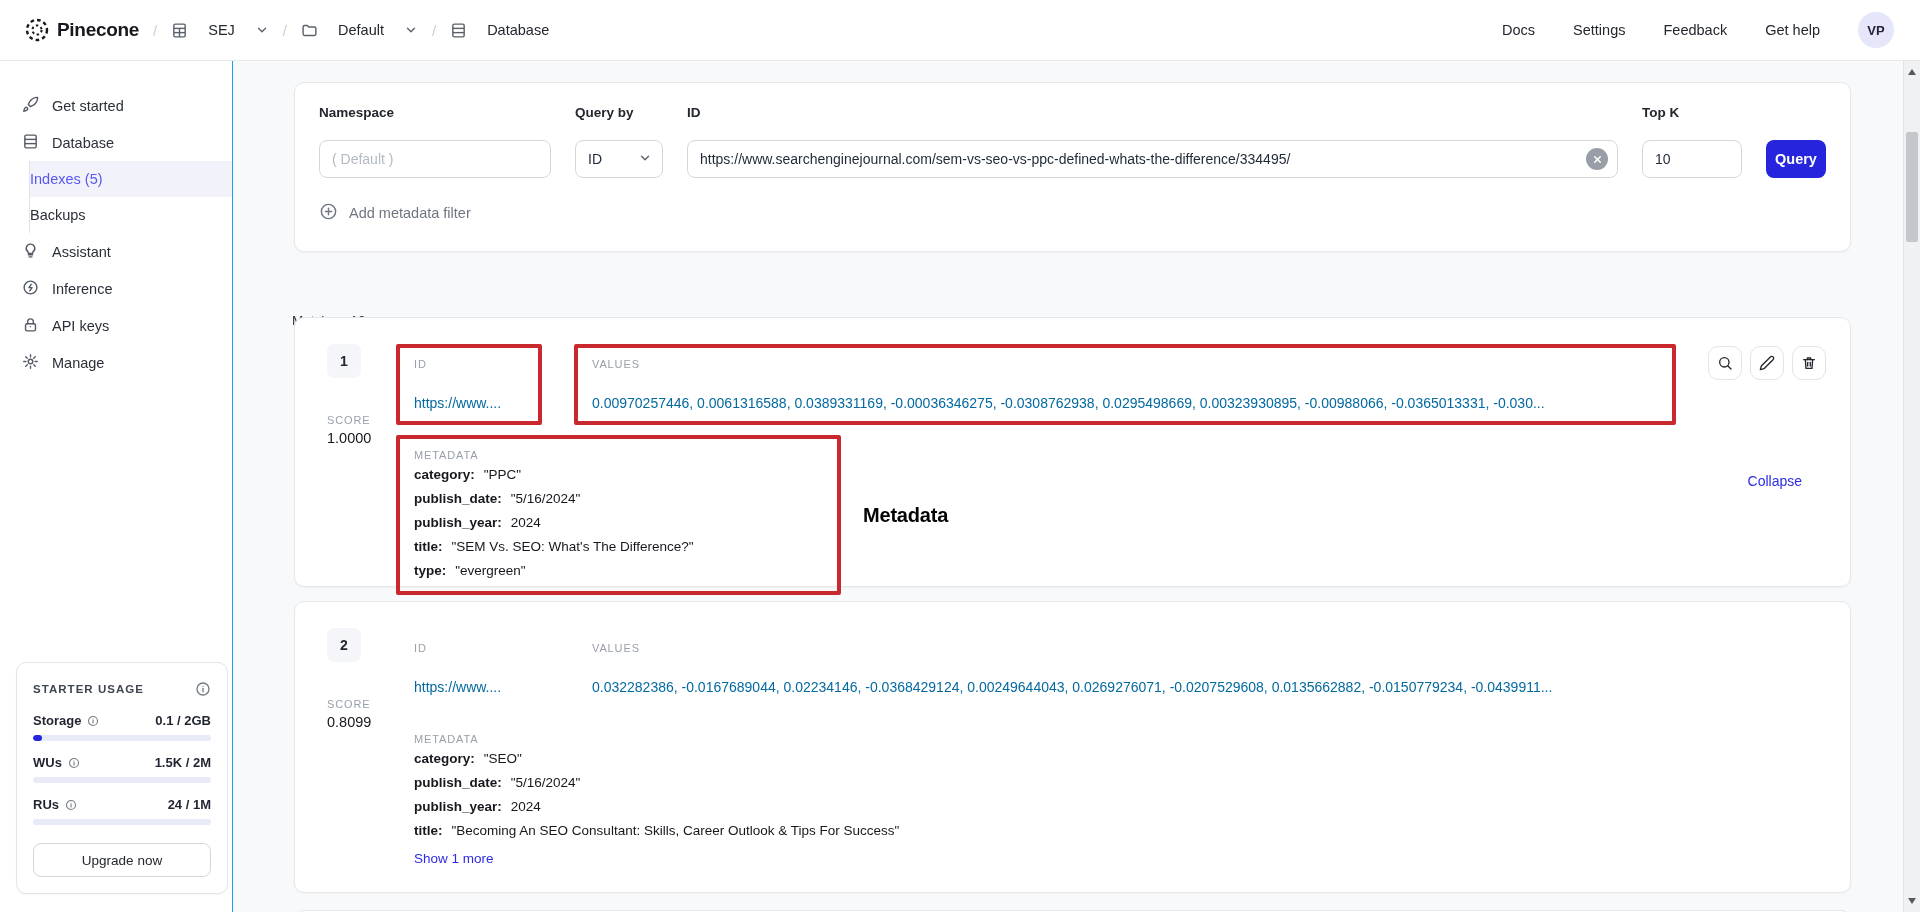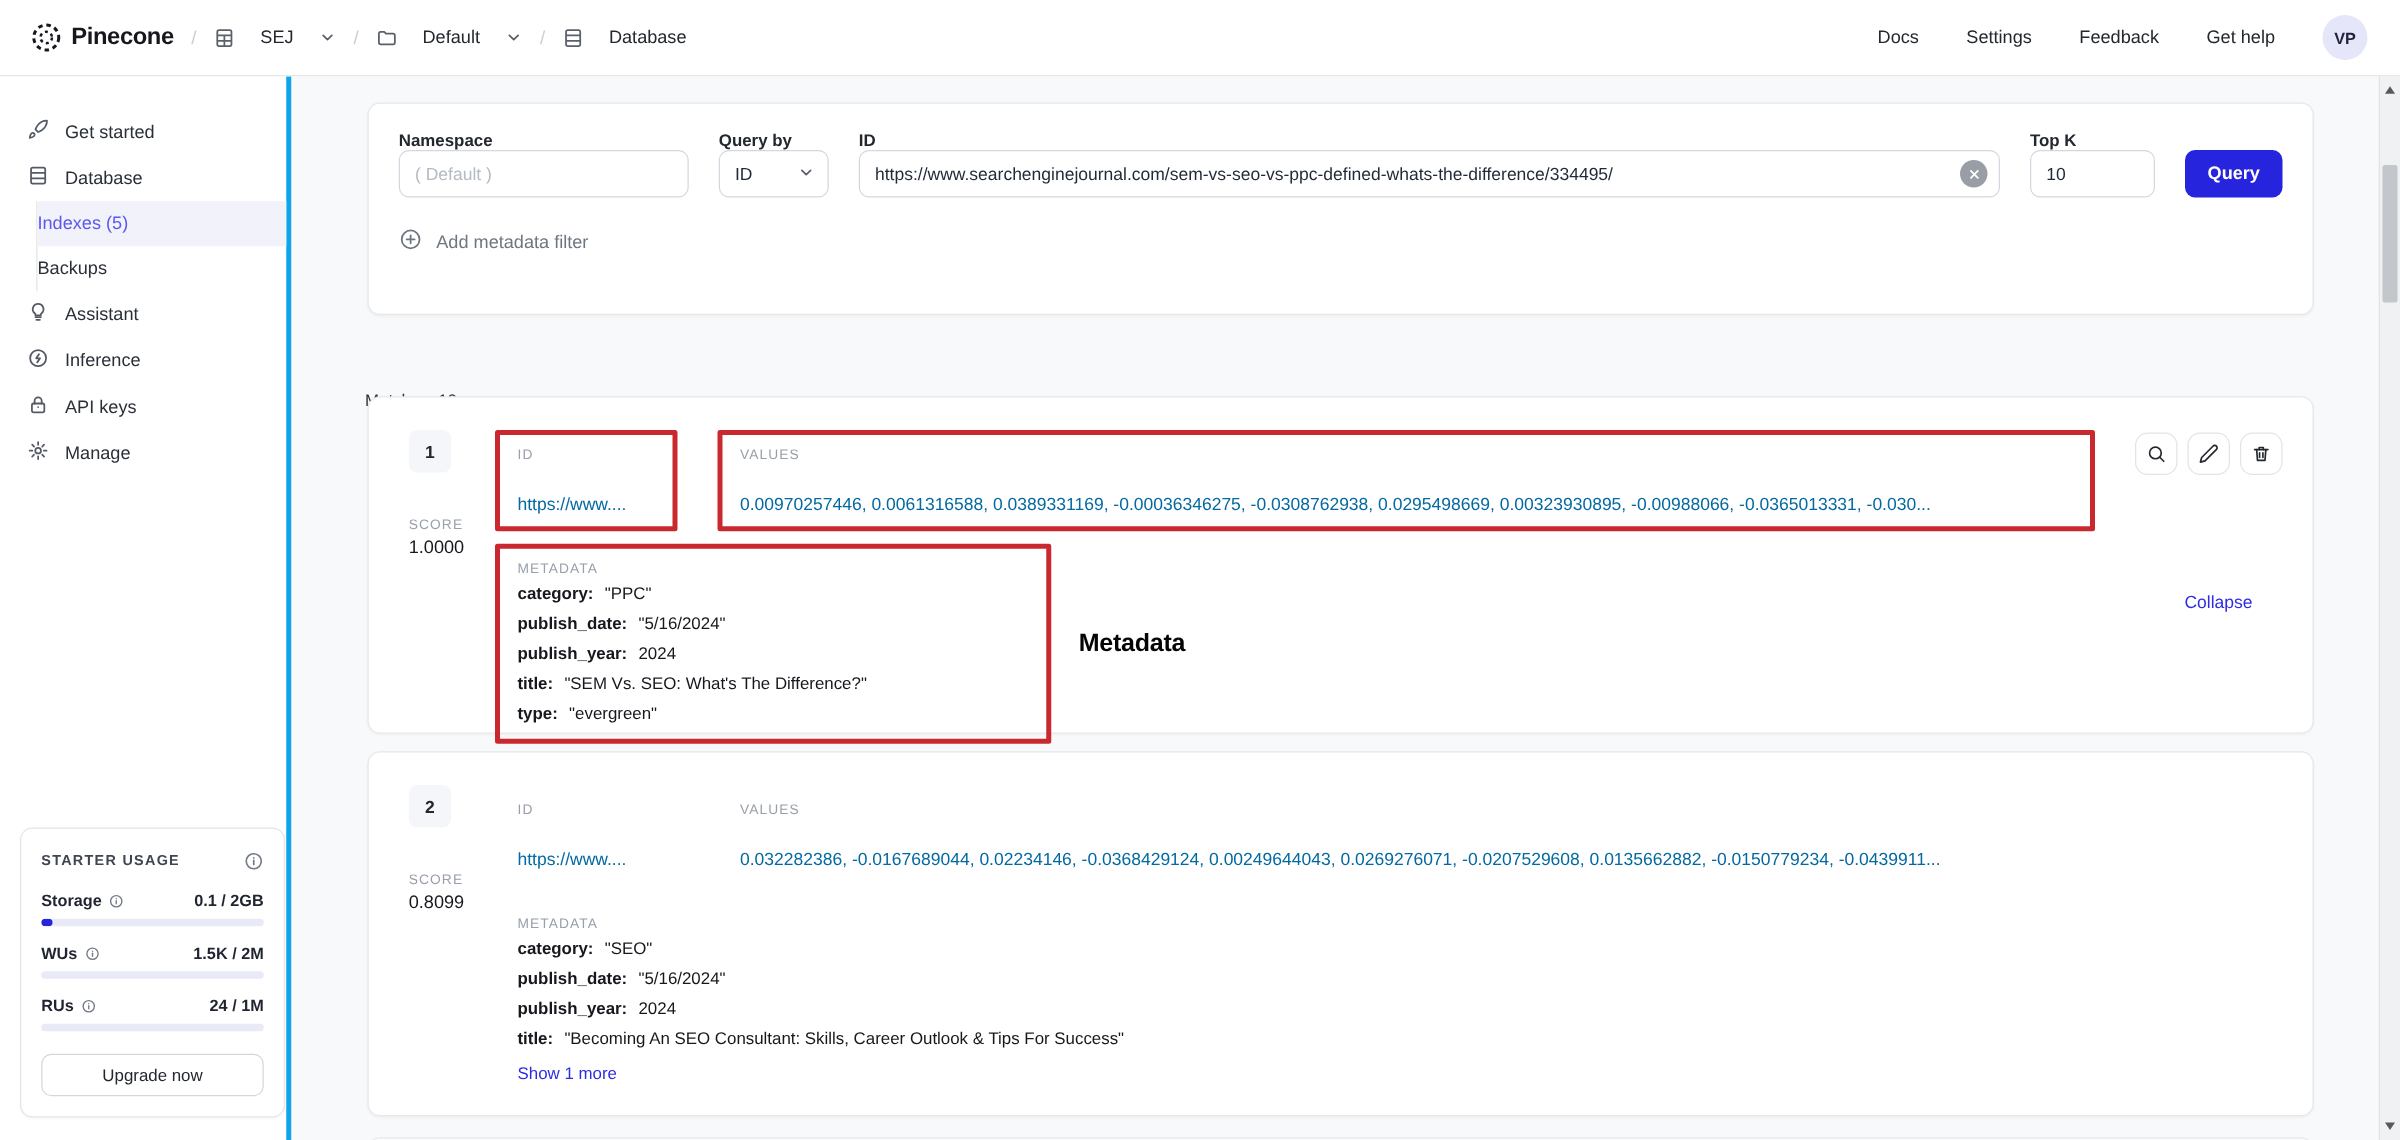--- a/index.html
+++ b/index.html
@@ -8,21 +8,21 @@
   .nav-left { display:flex; align-items:center; gap:14px; }
   .brand { display:flex; align-items:center; gap:7px; cursor:pointer; }
   .brand-name { font-size:19px; font-weight:700; color:#16181d; letter-spacing:-0.3px; }
   .crumb-sep { color:#c9ced6; font-size:15px; }
   .crumb { display:flex; align-items:center; gap:20px; font-size:14.5px; font-weight:500; color:#23272e; cursor:pointer; }
   .crumb svg, .brand svg { display:block; }
   .nav-right { display:flex; align-items:center; gap:38px; }
   .nav-link { font-size:14.5px; color:#23272e; cursor:pointer; text-decoration:none; }
   .avatar { width:36px; height:36px; border-radius:50%; background:#e6e6fa; color:#23233f; font-weight:700; font-size:13px; display:flex; align-items:center; justify-content:center; cursor:pointer; }
 
-  .sidebar { position:absolute; top:61px; left:0; width:233px; bottom:0; background:#fff; border-right:4px solid #0ea5e9; }
+  .sidebar { position:absolute; top:61px; left:0; width:233px; bottom:0; background:#fff; border-right:1px solid #0ea5e9; }
   .side-nav { padding-top:26px; }
   .side-item { display:flex; align-items:center; gap:13px; height:37px; padding:0 18px 0 22px; font-size:14.5px; font-weight:500; color:#2b3038; cursor:pointer; }
   .side-item svg { color:#555b66; flex:none; }
   .sub-wrap { margin-left:29px; border-left:1px solid #e1e4e8; }
   .side-sub { display:flex; align-items:center; height:36px; font-size:14.5px; font-weight:500; color:#2b3038; cursor:pointer; }
   .side-sub.active { background:#f1f2fa; color:#5a58ee; }
   .usage { position:absolute; left:16px; bottom:18px; width:212px; background:#fff; border:1px solid #e3e5e9; border-radius:10px; padding:18px 16px 16px; box-shadow:0 1px 2px rgba(16,24,40,.04); }
   .usage-head { display:flex; align-items:center; justify-content:space-between; margin-bottom:16px; }
   .usage-title { font-size:11.5px; font-weight:600; letter-spacing:.09em; color:#3f4document651; color:#3f4651; }
   .metric { margin-bottom:14px; }
@@ -30,32 +30,32 @@
   .metric-label { display:flex; align-items:center; gap:6px; font-size:13px; font-weight:700; color:#1f2430; }
   .metric-value { font-size:13px; font-weight:700; color:#1f2430; }
   .bar { height:6px; border-radius:3px; background:#e9eaf7; overflow:hidden; }
   .bar-fill { height:100%; background:#2724dd; border-radius:3px; min-width:0; }
   .upgrade-btn { width:100%; height:34px; margin-top:4px; background:#fff; border:1px solid #d3d7dd; border-radius:8px; font-size:13.5px; font-weight:500; color:#23272e; cursor:pointer; font-family:inherit; }
   .info-icon { color:#747b86; display:inline-flex; }
 
   .main { position:absolute; top:61px; left:233px; right:17px; bottom:0; }
   .query-card { position:absolute; left:61px; top:21px; width:1557px; height:170px; background:#fff; border:1px solid #e6e8eb; border-radius:10px; padding:22px 24px; box-shadow:0 1px 2px rgba(16,24,40,.04); }
   .form-row { display:flex; align-items:flex-end; gap:24px; }
-  .field { display:flex; flex-direction:column; gap:0; }
+  .field { display:flex; flex-direction:column; gap:20px; }
   .field-label { font-size:13.5px; font-weight:600; color:#23272e; }
   .tb { height:38px; border:1px solid #d4d8de; border-radius:8px; background:#fff; font-size:14px; color:#1f2937; padding:0 12px; font-family:inherit; outline:none; }
   .tb::placeholder { color:#b4bac2; }
   .ns-input { width:232px; }
   .selectbox { width:88px; height:38px; border:1px solid #d4d8de; border-radius:8px; display:flex; align-items:center; justify-content:space-between; padding:0 10px 0 12px; font-size:14px; cursor:pointer; color:#1f2937; }
   .id-field { flex:1; }
   .id-wrap { position:relative; display:flex; }
   .id-input { width:100%; padding-right:44px; }
   .clear-btn { position:absolute; right:10px; top:8px; width:22px; height:22px; border:none; background:#999ea6; border-radius:50%; color:#fff; cursor:pointer; display:flex; align-items:center; justify-content:center; }
   .topk-input { width:100px; }
-  .query-btn { height:38px; width:78px; background:#2724dd; color:#fff; border:none; border-radius:8px; font-size:14.5px; font-weight:700; cursor:pointer; font-family:inherit; }
+  .query-btn { height:38px; width:60px; background:#2724dd; color:#fff; border:none; border-radius:8px; font-size:14.5px; font-weight:700; cursor:pointer; font-family:inherit; }
   .add-filter { display:flex; align-items:center; gap:11px; margin-top:24px; color:#6e7681; font-size:14.5px; cursor:pointer; }
 
   .results-header { position:absolute; left:61px; top:232px; width:1557px; height:58px; }
   .matches { position:absolute; left:-2px; top:20px; font-size:13.5px; color:#2b3038; }
   .annot { font-weight:700; color:#050505; font-size:20px; letter-spacing:-0.2px; }
   .annot-url { position:absolute; left:119px; top:24px; }
   .annot-vector { position:absolute; left:781px; top:32px; }
 
   .result-card { position:absolute; left:61px; width:1557px; background:#fff; border:1px solid #e6e8eb; border-radius:10px; box-shadow:0 1px 2px rgba(16,24,40,.04); padding:26px 24px 24px; }
   .card-1 { top:256px; height:270px; }

